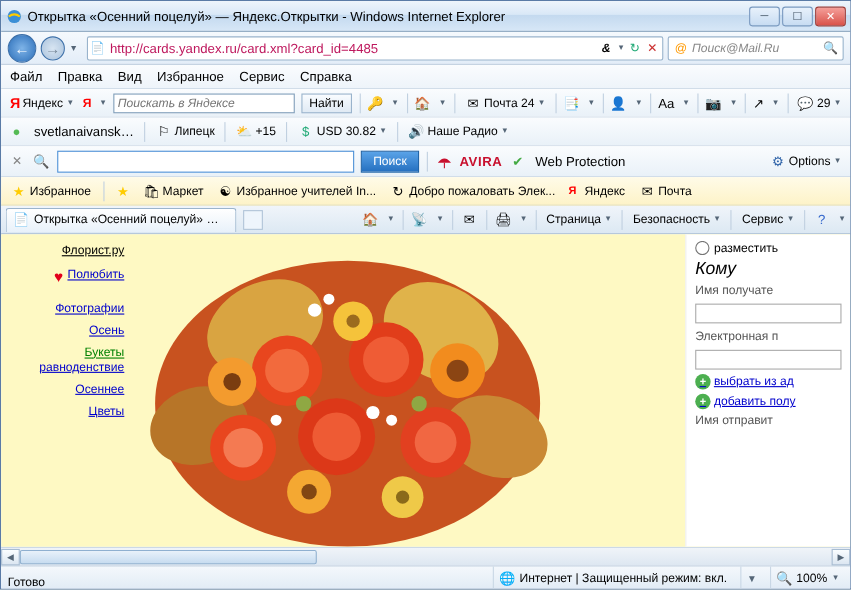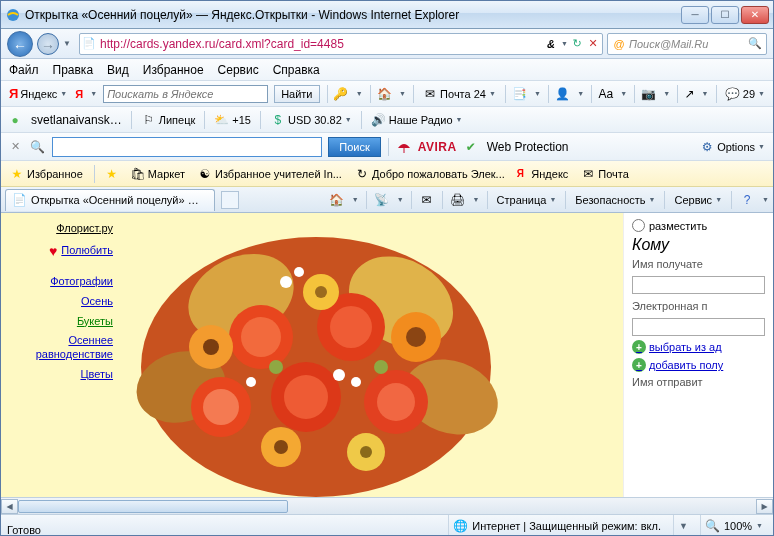--- a/index.html
+++ b/index.html
@@ -269,22 +269,22 @@
   <div class="leftcol">
     <a class="hdr">Флорист.ру</a>
     <div style="display:flex;align-items:center;justify-content:flex-end;gap:4px">
         <span class="heart">♥</span>
         <a>Полюбить</a>
       </div>
     <div style="height:8px"></div>
     <a>Фотографии</a>
     <a>Осень</a>
     <a class="g">Букеты</a>
+    <a style="margin-top:-6px">равноденствие</a>
     <a>Осеннее</a>
-    <a style="margin-top:-6px">равноденствие</a>
     <a>Цветы</a>
   </div>
   <div class="imgarea">
     <svg class="bouquet" viewBox="0 0 390 280">
       <ellipse cx="195" cy="150" rx="175" ry="130" fill="#c8521f"></ellipse>
       <ellipse cx="120" cy="80" rx="55" ry="40" fill="#d9a441" transform="rotate(-25 120 80)"></ellipse>
       <ellipse cx="280" cy="85" rx="55" ry="42" fill="#e0b34a" transform="rotate(30 280 85)"></ellipse>
       <ellipse cx="60" cy="170" rx="45" ry="35" fill="#b77528" transform="rotate(-15 60 170)"></ellipse>
       <ellipse cx="330" cy="180" rx="48" ry="36" fill="#c98935" transform="rotate(20 330 180)"></ellipse>
       <circle cx="140" cy="120" r="32" fill="#e8461e"></circle>

